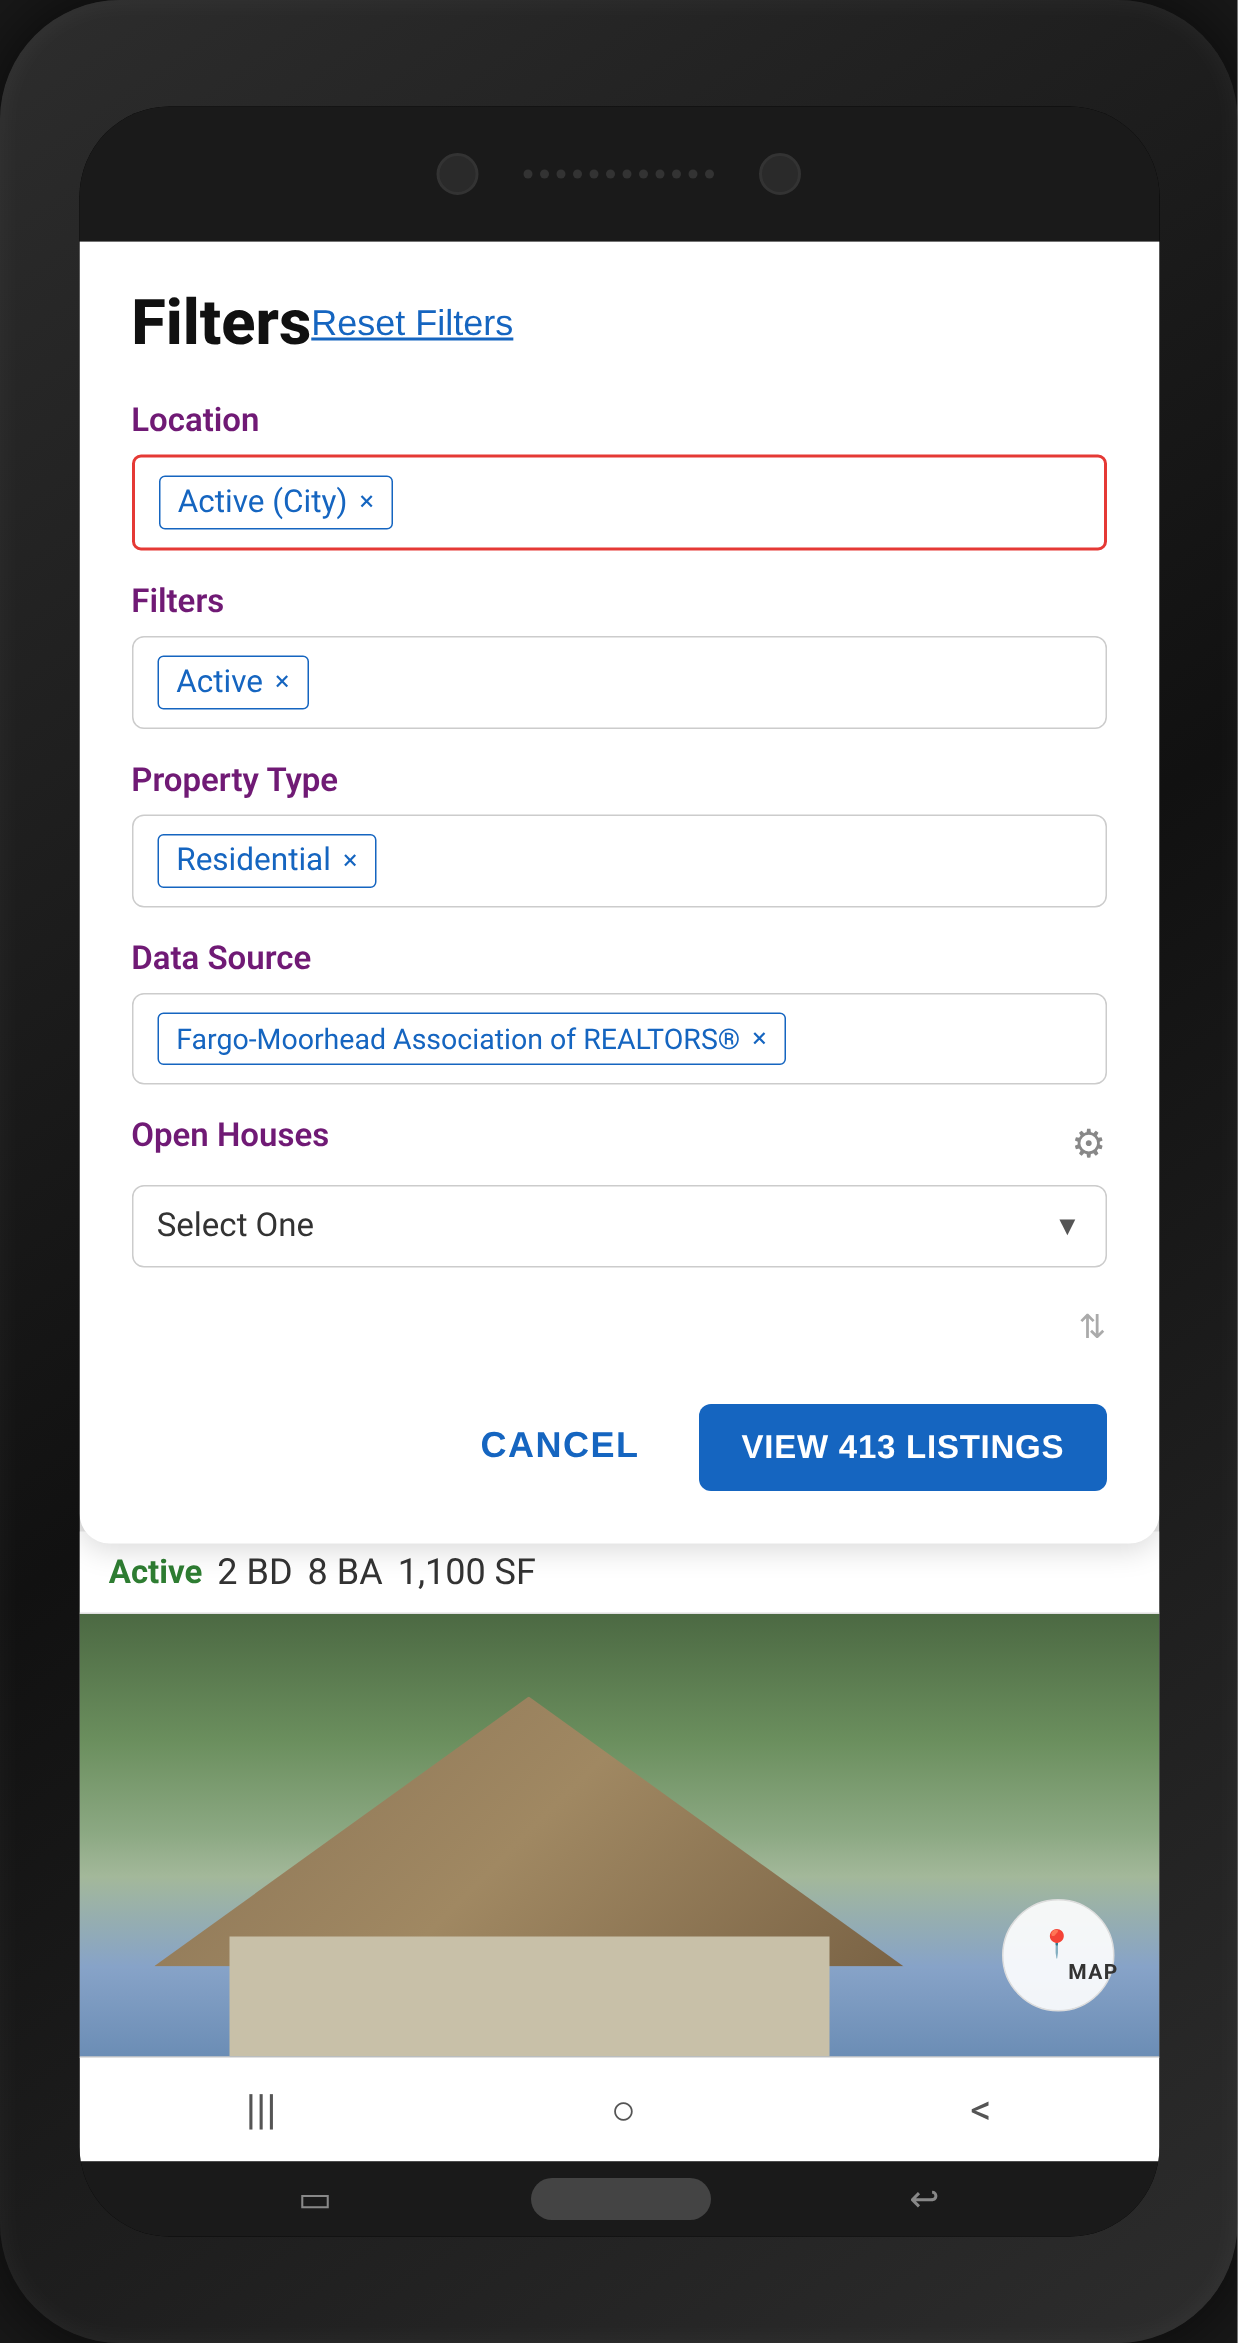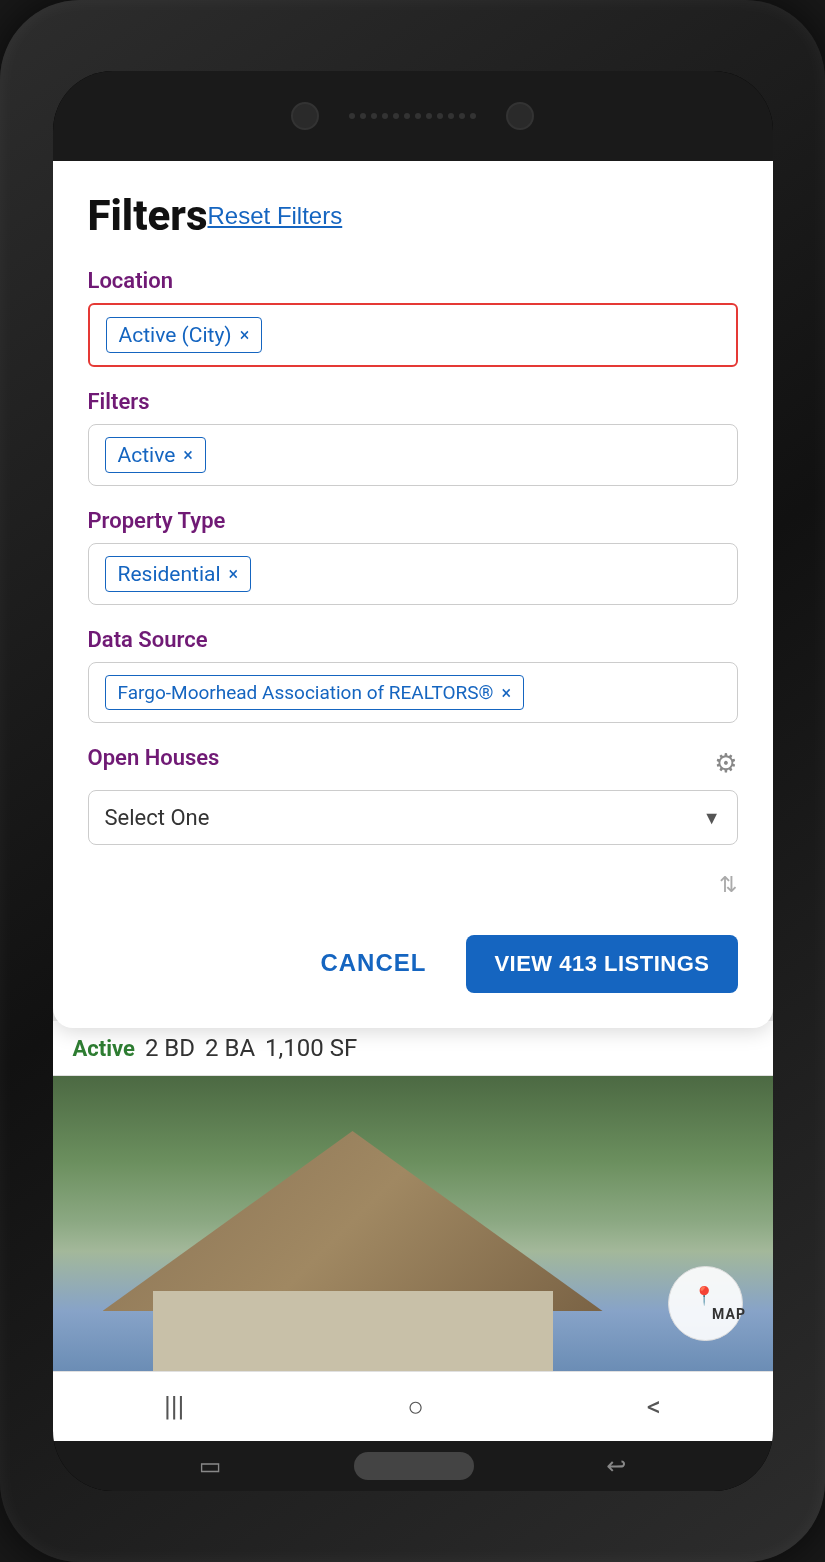--- a/index.html
+++ b/index.html
@@ -423,21 +423,21 @@
       </div>
 
       <div class="bg-listing">
         <div class="bg-listing-roof"></div>
         <div class="bg-listing-house-body"></div>
       </div>
 
       <div class="active-listing-bar">
         <span class="active-badge">Active</span>
         <span class="listing-info">2 BD</span>
-        <span class="listing-info">2 BA</span>
+        <span class="listing-info">8 BA</span>
         <span class="listing-info">1,100 SF</span>
       </div>
 
       <div class="map-button">
         <span class="map-icon-pin">📍</span>
         <span class="map-label">MAP</span>
       </div>
 
       <div class="filter-panel">
 

